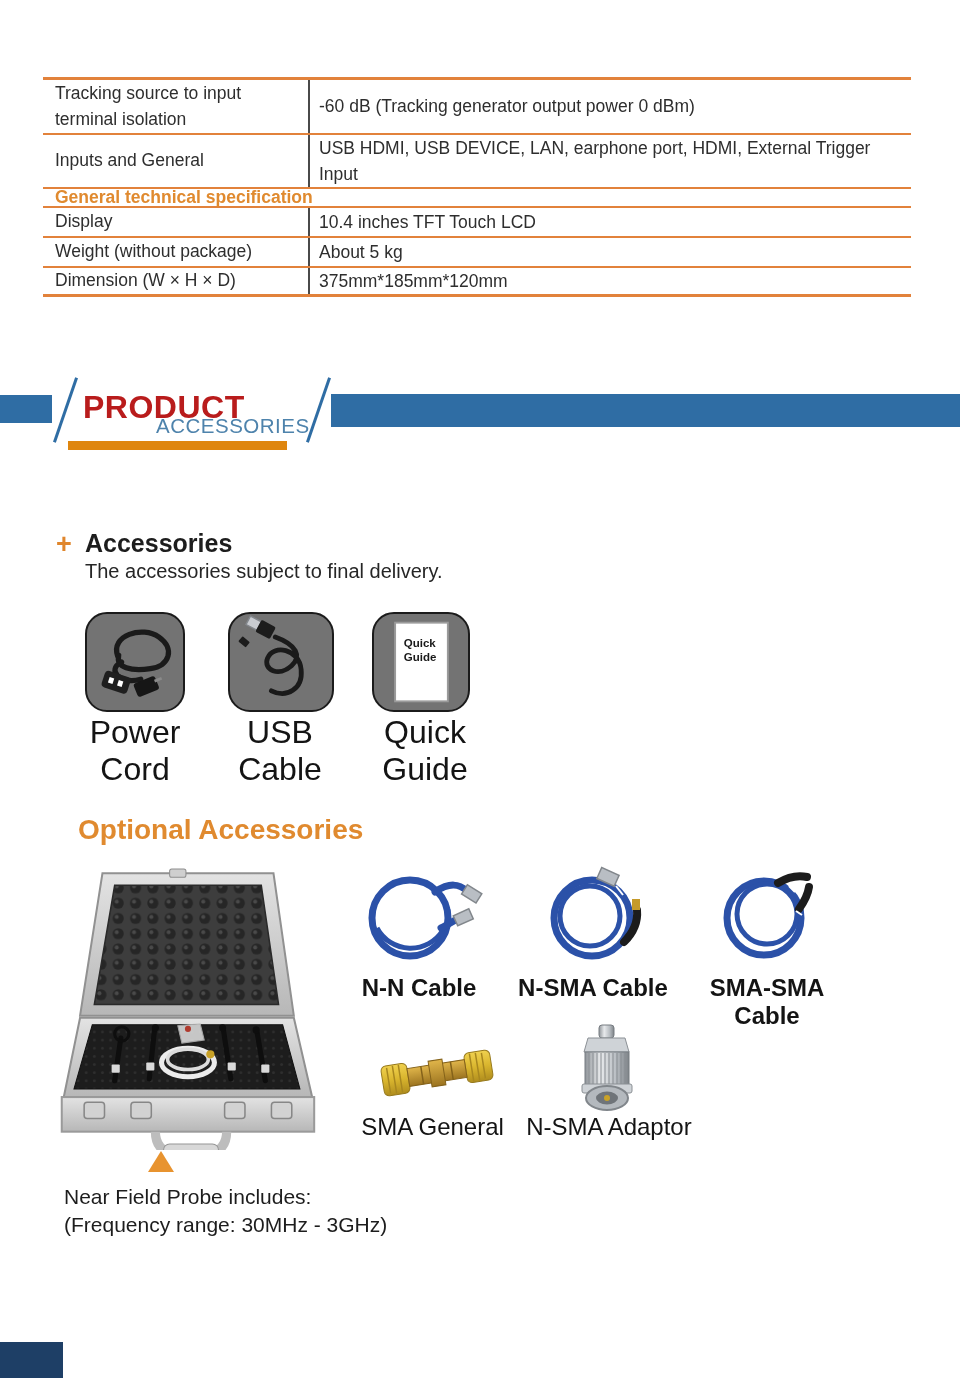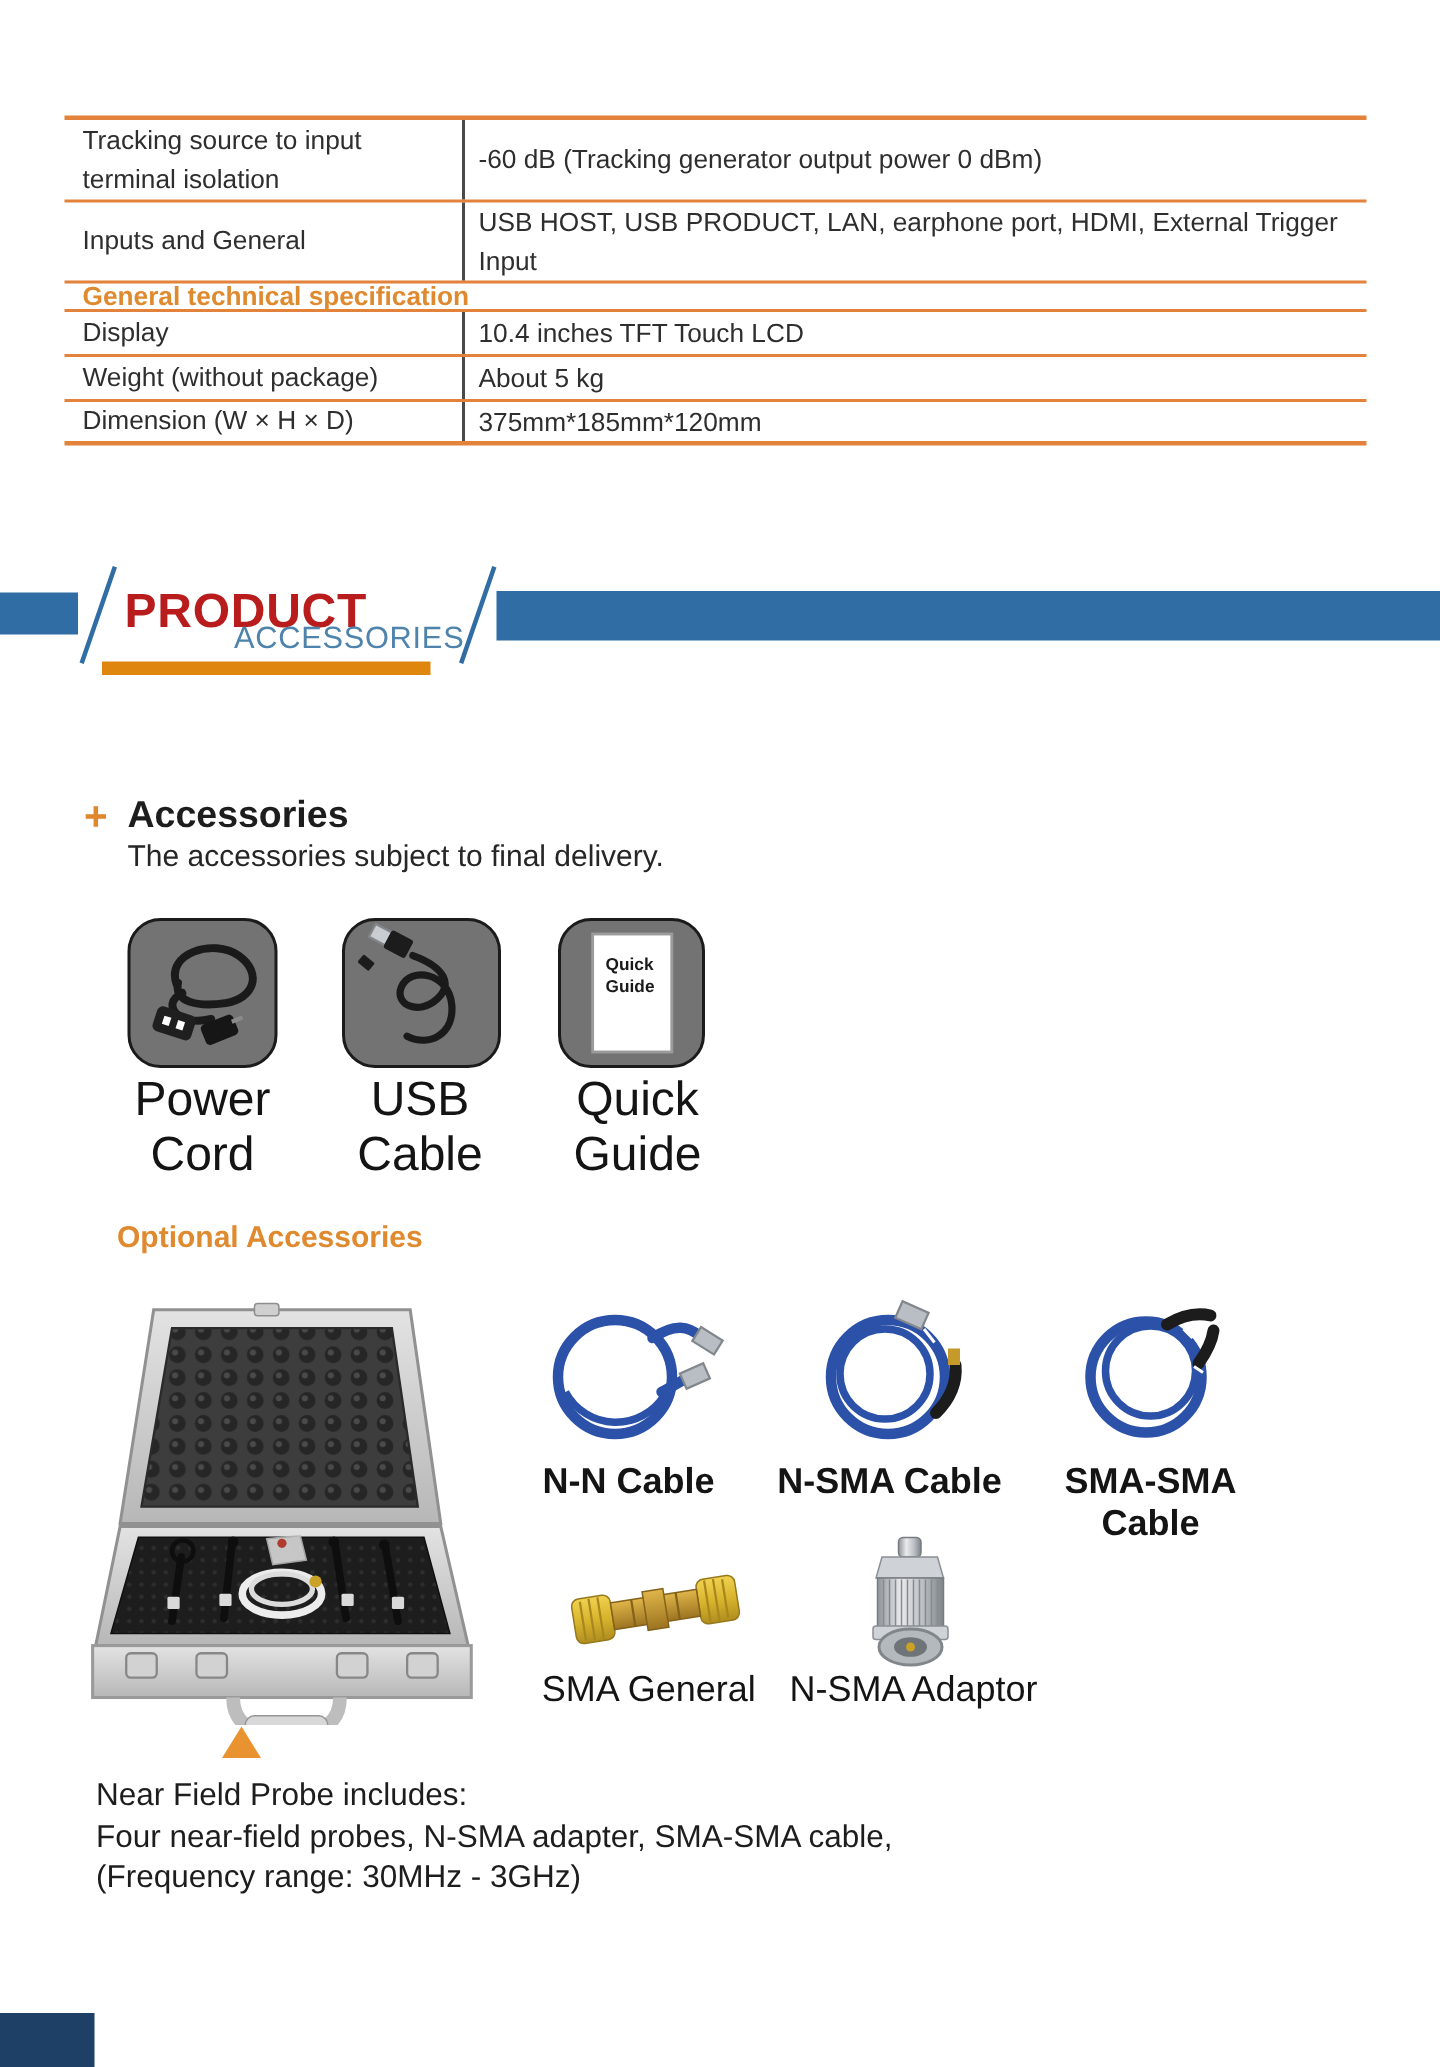--- a/index.html
+++ b/index.html
@@ -41,21 +41,21 @@
   .card-2{left:228px;width:106px;}
   .card-3{left:372px;width:98px;}
   .acc-card svg{width:100%;height:100%;display:block;}
   .acc-label{position:absolute;top:714px;font-size:32px;color:#141414;text-align:center;}
   .lab-1{left:70px;width:130px;}
   .lab-2{left:215px;width:130px;}
   .lab-3{left:358px;width:134px;}
   .booklet-text{font-family:"Liberation Sans",sans-serif;font-weight:700;}
 
   
-  .opt-heading{position:absolute;left:78px;top:814px;font-size:20px;font-weight:700;color:#E08A2F;}
+  .opt-heading{position:absolute;left:78px;top:814px;font-size:28px;font-weight:700;color:#E08A2F;}
   .case-svg{position:absolute;left:55px;top:865px;width:270px;height:285px;}
   .cable-svg{position:absolute;width:130px;height:100px;}
   .cab-1{left:355px;top:866px;}
   .cab-2{left:532px;top:866px;}
   .cab-3{left:706px;top:863px;}
   .cable-label{position:absolute;top:974px;font-size:24px;color:#141414;text-align:center;font-weight:bold;}
   .clab-1{left:344px;width:150px;}
   .clab-2{left:513px;width:160px;}
   .clab-3{left:678px;width:178px;}
   .adp-1{position:absolute;left:372px;top:1038px;width:130px;height:70px;}
@@ -76,21 +76,21 @@
 
 <div id="page">
 
   <div class="spec-table">
     <div class="t-row r0">
       <div class="t-label">Tracking source to input terminal isolation</div>
       <div class="t-value">-60 dB (Tracking generator output power 0 dBm)</div>
     </div>
     <div class="t-row r1">
       <div class="t-label">Inputs and General</div>
-      <div class="t-value">USB HOST, USB PRODUCT, LAN, earphone port, HDMI, External Trigger Input</div>
+      <div class="t-value">USB HDMI, USB DEVICE, LAN, earphone port, HDMI, External Trigger Input</div>
     </div>
     <div class="t-row r2">
       <div class="t-section">General technical specification</div>
     </div>
     <div class="t-row r3">
       <div class="t-label">Display</div>
       <div class="t-value">10.4 inches TFT Touch LCD</div>
     </div>
     <div class="t-row r4">
       <div class="t-label">Weight (without package)</div>
@@ -289,19 +289,18 @@
     <ellipse cx="39" cy="76" rx="21" ry="12" fill="#b4b9be" stroke="#81868b" stroke-width="2"></ellipse>
     <ellipse cx="39" cy="76" rx="11" ry="6.5" fill="#6f7479"></ellipse>
     <circle cx="39" cy="76" r="3" fill="#c9a227"></circle>
   </svg>
   <div class="adp-label alab-1">SMA General</div>
   <div class="adp-label alab-2">N-SMA Adaptor</div>
 
   <div class="triangle"></div>
   <div class="probe-note">
     <div>Near Field Probe includes:</div>
-    <div>Four near-field probes, N-SMA adapter, SMA-SMA cable,</div>
     <div>(Frequency range: 30MHz - 3GHz)</div>
   </div>
 
   <div class="footer-accent"></div>
 
 </div>
 
 </body></html>

